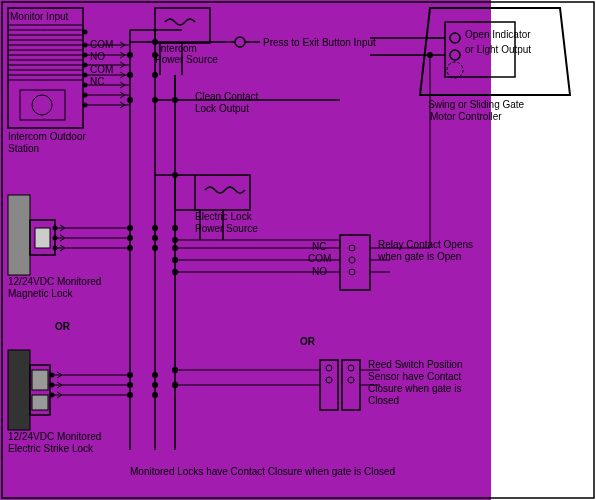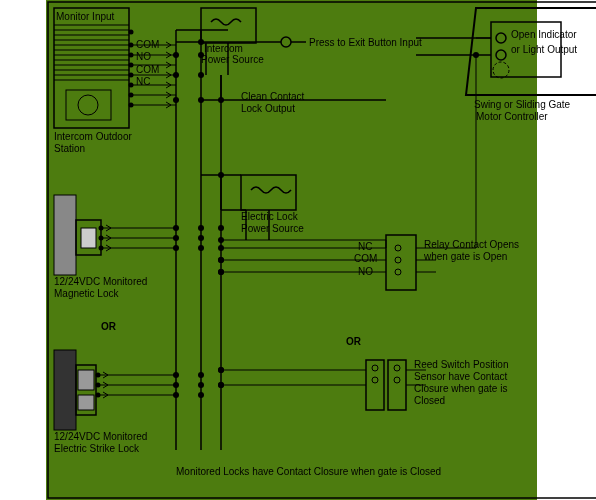--- a/index.html
+++ b/index.html
@@ -9,22 +9,21 @@
       background: #fff;
       font-family: Arial, sans-serif;
       font-size: 11px;
       overflow: hidden;
       position: relative;
     }
     #diagram-container {
       width: 491px;
       height: 500px;
       position: relative;
-      background: #4d7c0f;
-      margin-left: 46px;
+      background: #a21caf;
     }
     svg {
       position: absolute;
       top: 0; left: 0;
       width: 596px;
       height: 500px;
     }
     .label-text {
       font-family: Arial, sans-serif;
       font-size: 10px;

